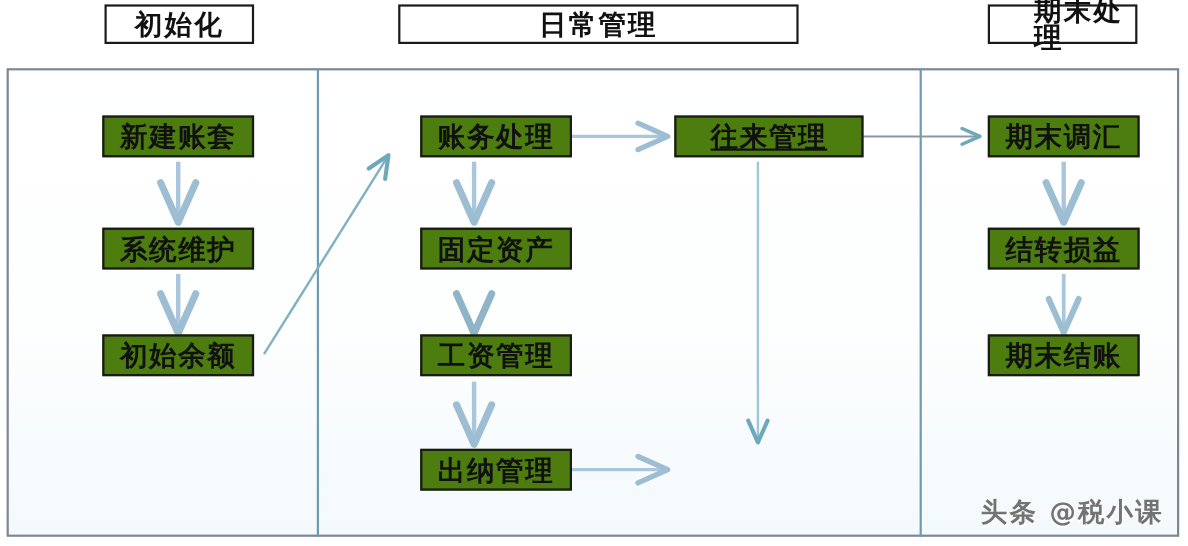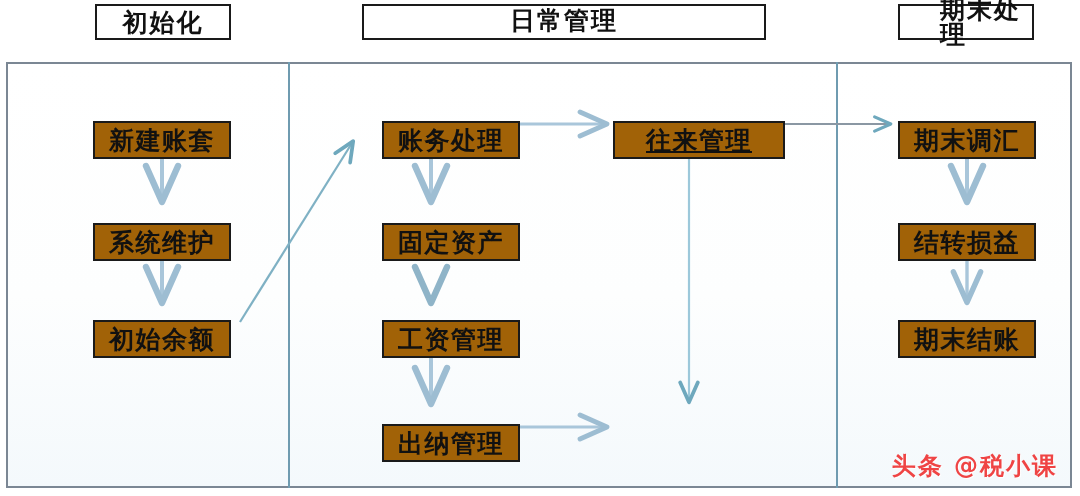--- a/index.html
+++ b/index.html
@@ -19,21 +19,21 @@
     border:2.5px solid #1a1a1a;
     background:#ffffff;
     display:flex;align-items:center;justify-content:center;
     color:#111111;
     font-weight:700;
     font-size:25px;
     letter-spacing:2px;
     line-height:1;
   }
   #ph-init{left:95px;top:4px;width:136px;height:36px;}
-  #ph-daily{left:362px;top:4px;width:404px;height:36px;font-family:Liberation Mono, monospace;}
+  #ph-daily{left:362px;top:4px;width:364px;height:36px;}
   #ph-period{left:898px;top:4px;width:136px;height:36px;padding-left:40px;}
 
   
   #panel{
     position:absolute;
     left:6px;top:62px;width:1066px;height:426px;
     box-sizing:border-box;
     border:2px solid #7b8794;
     background:linear-gradient(180deg,#ffffff 0%,#fdfefe 55%,#f4f9fc 100%);
   }
@@ -44,50 +44,49 @@
     background:#6f9bb0;
   }
   #div-1{left:288px;}
   #div-2{left:836px;}
 
   
   .node{
     position:absolute;
     box-sizing:border-box;
     border:2.5px solid #1a1a1a;
-    background:#a16207;
+    background:#4d7c0f;
     display:flex;align-items:center;justify-content:center;
     color:#111111;
     font-weight:700;
     font-size:25px;
     letter-spacing:1.5px;
     line-height:1;
     white-space:nowrap;
-    margin-top:16px;
   }
   .w138{width:138px;}
   .w152{width:172px;text-decoration:underline;}
   .h38{height:38px;}
 
   
   .colA{left:93px;}
   .colB{left:382px;}
   .colC{left:613px;}
   .colD{left:898px;}
 
   
   #arrows{position:absolute;left:0;top:0;width:1080px;height:496px;pointer-events:none;}
 
   
   #watermark{
     position:absolute;
     right:22px;bottom:14px;
     font-size:24px;
     font-weight:700;
-    color:#ef4444;
+    color:#737373;
     letter-spacing:2px;
     text-shadow:1px 1px 0 rgba(255,255,255,.9);
     user-select:none;
   }
 </style>
 </head>
 <body>
 
 <div id="stage">
 

